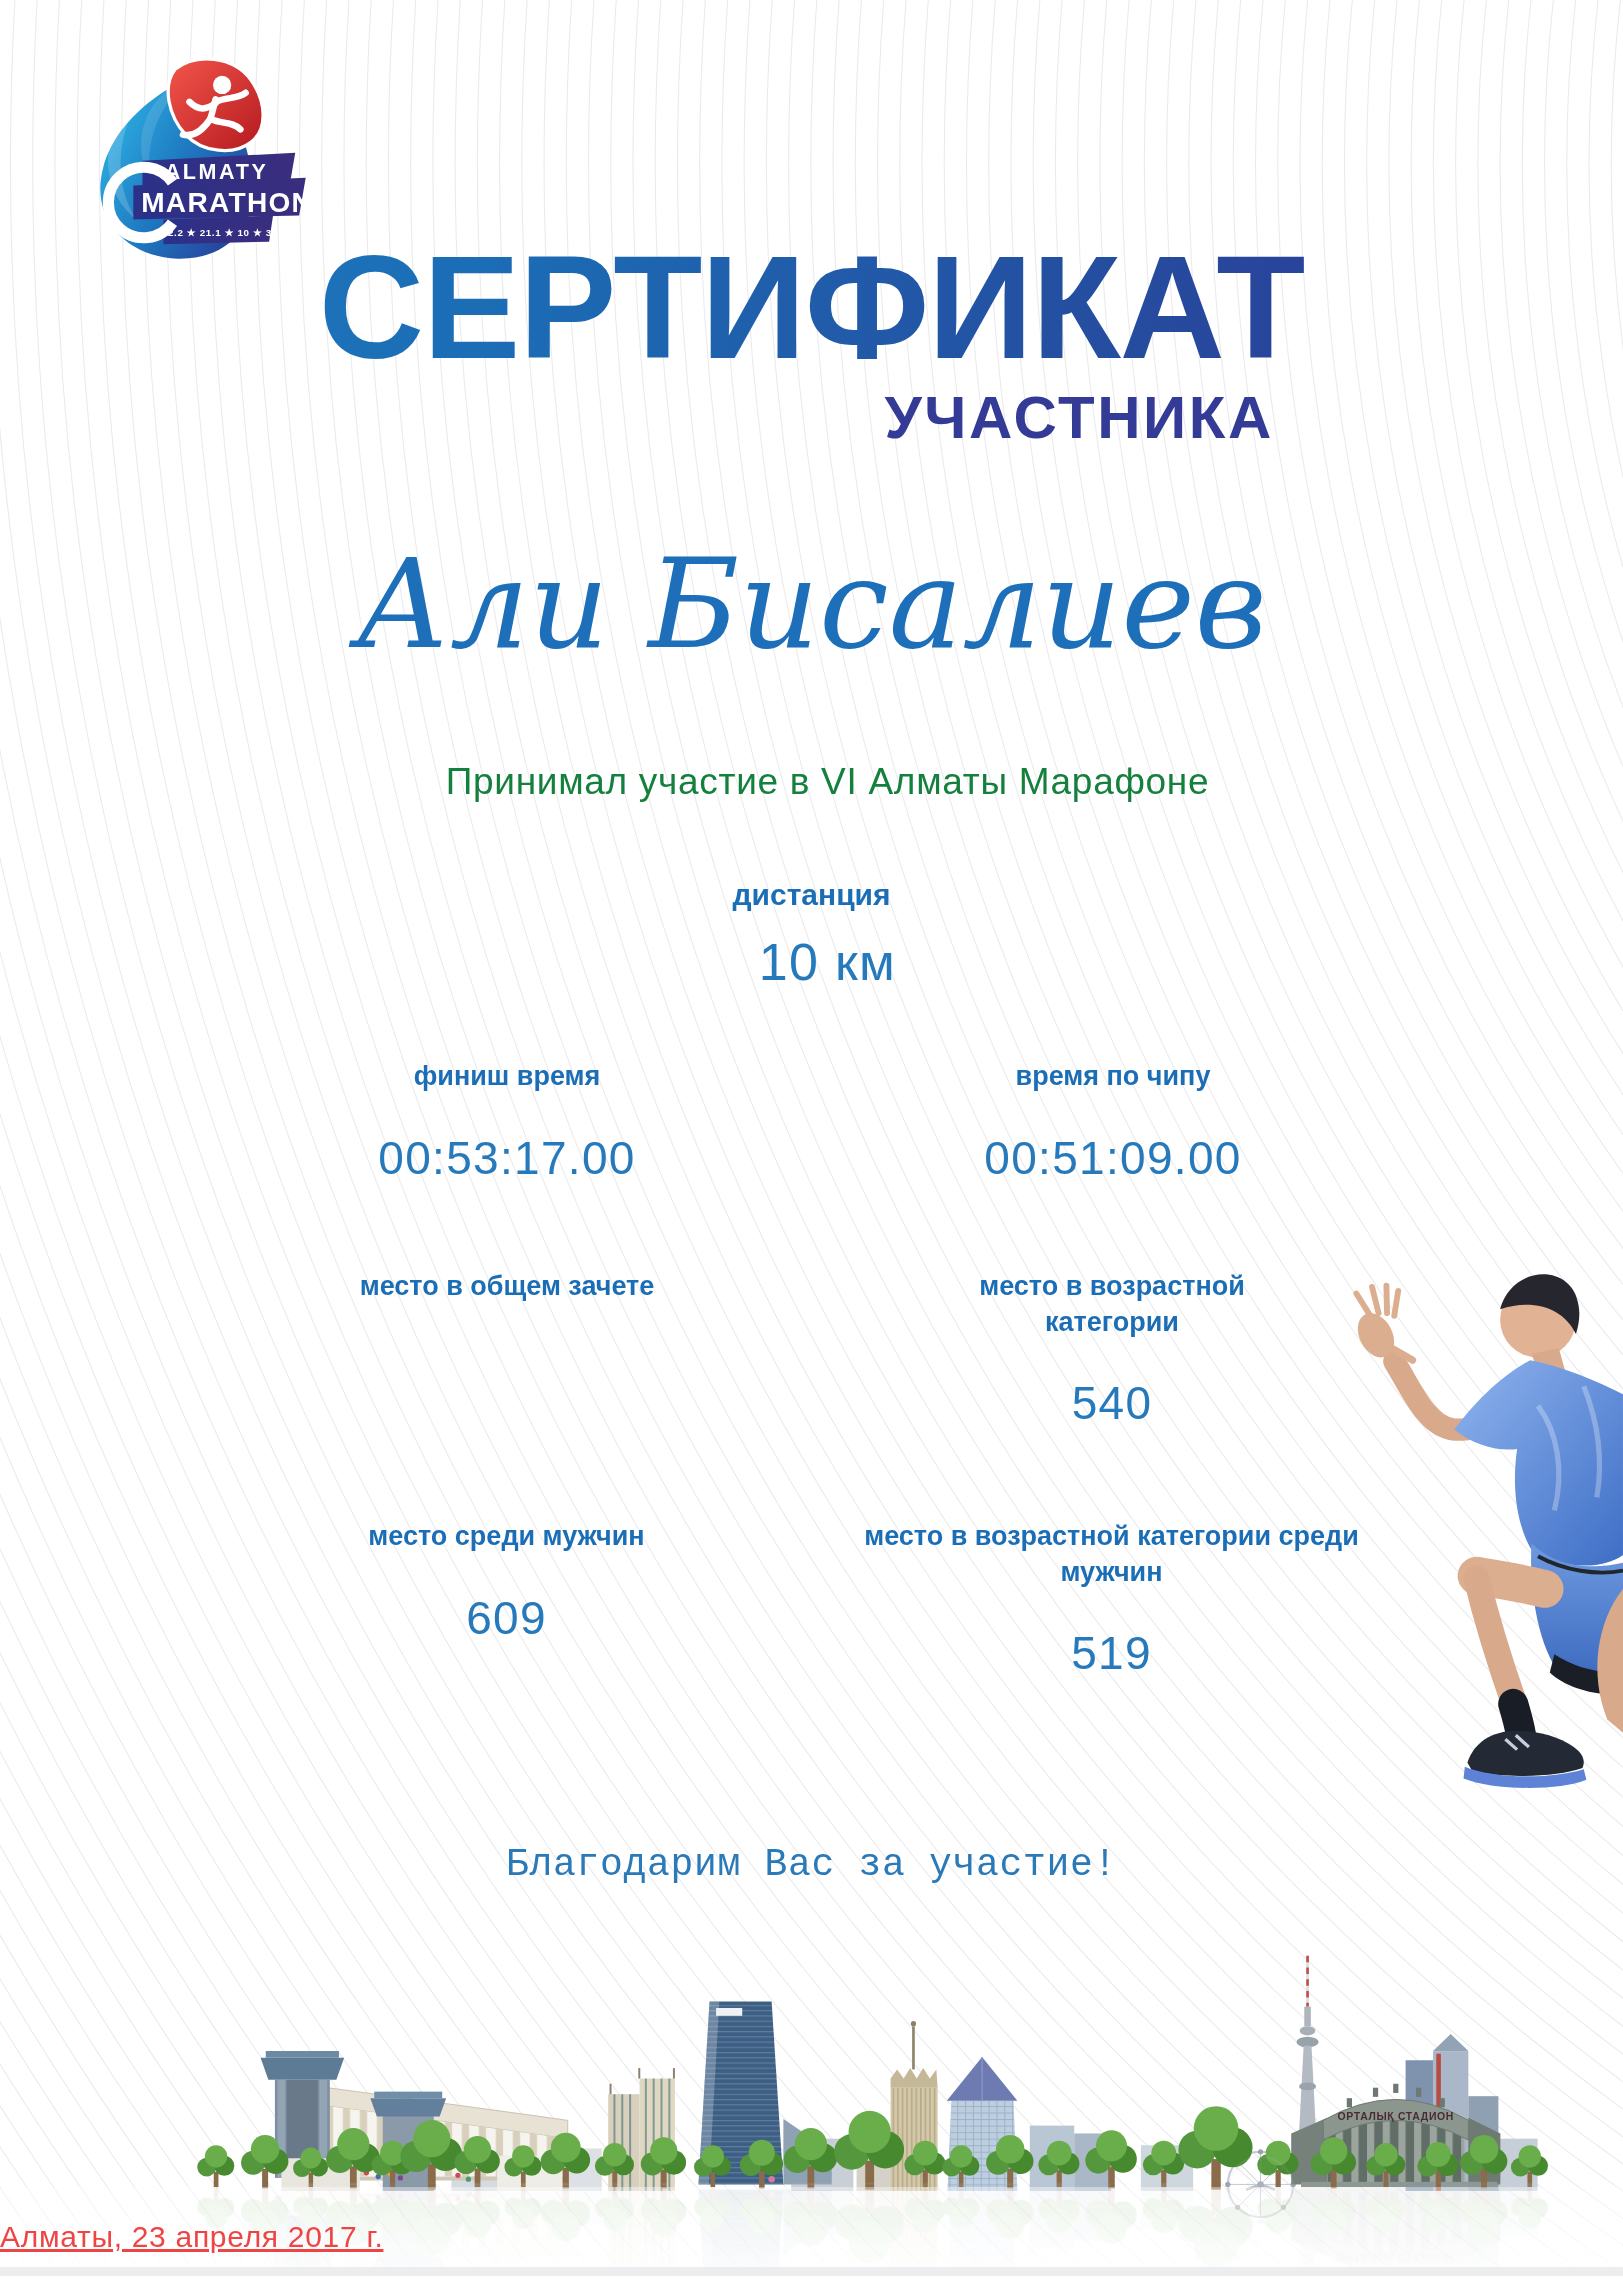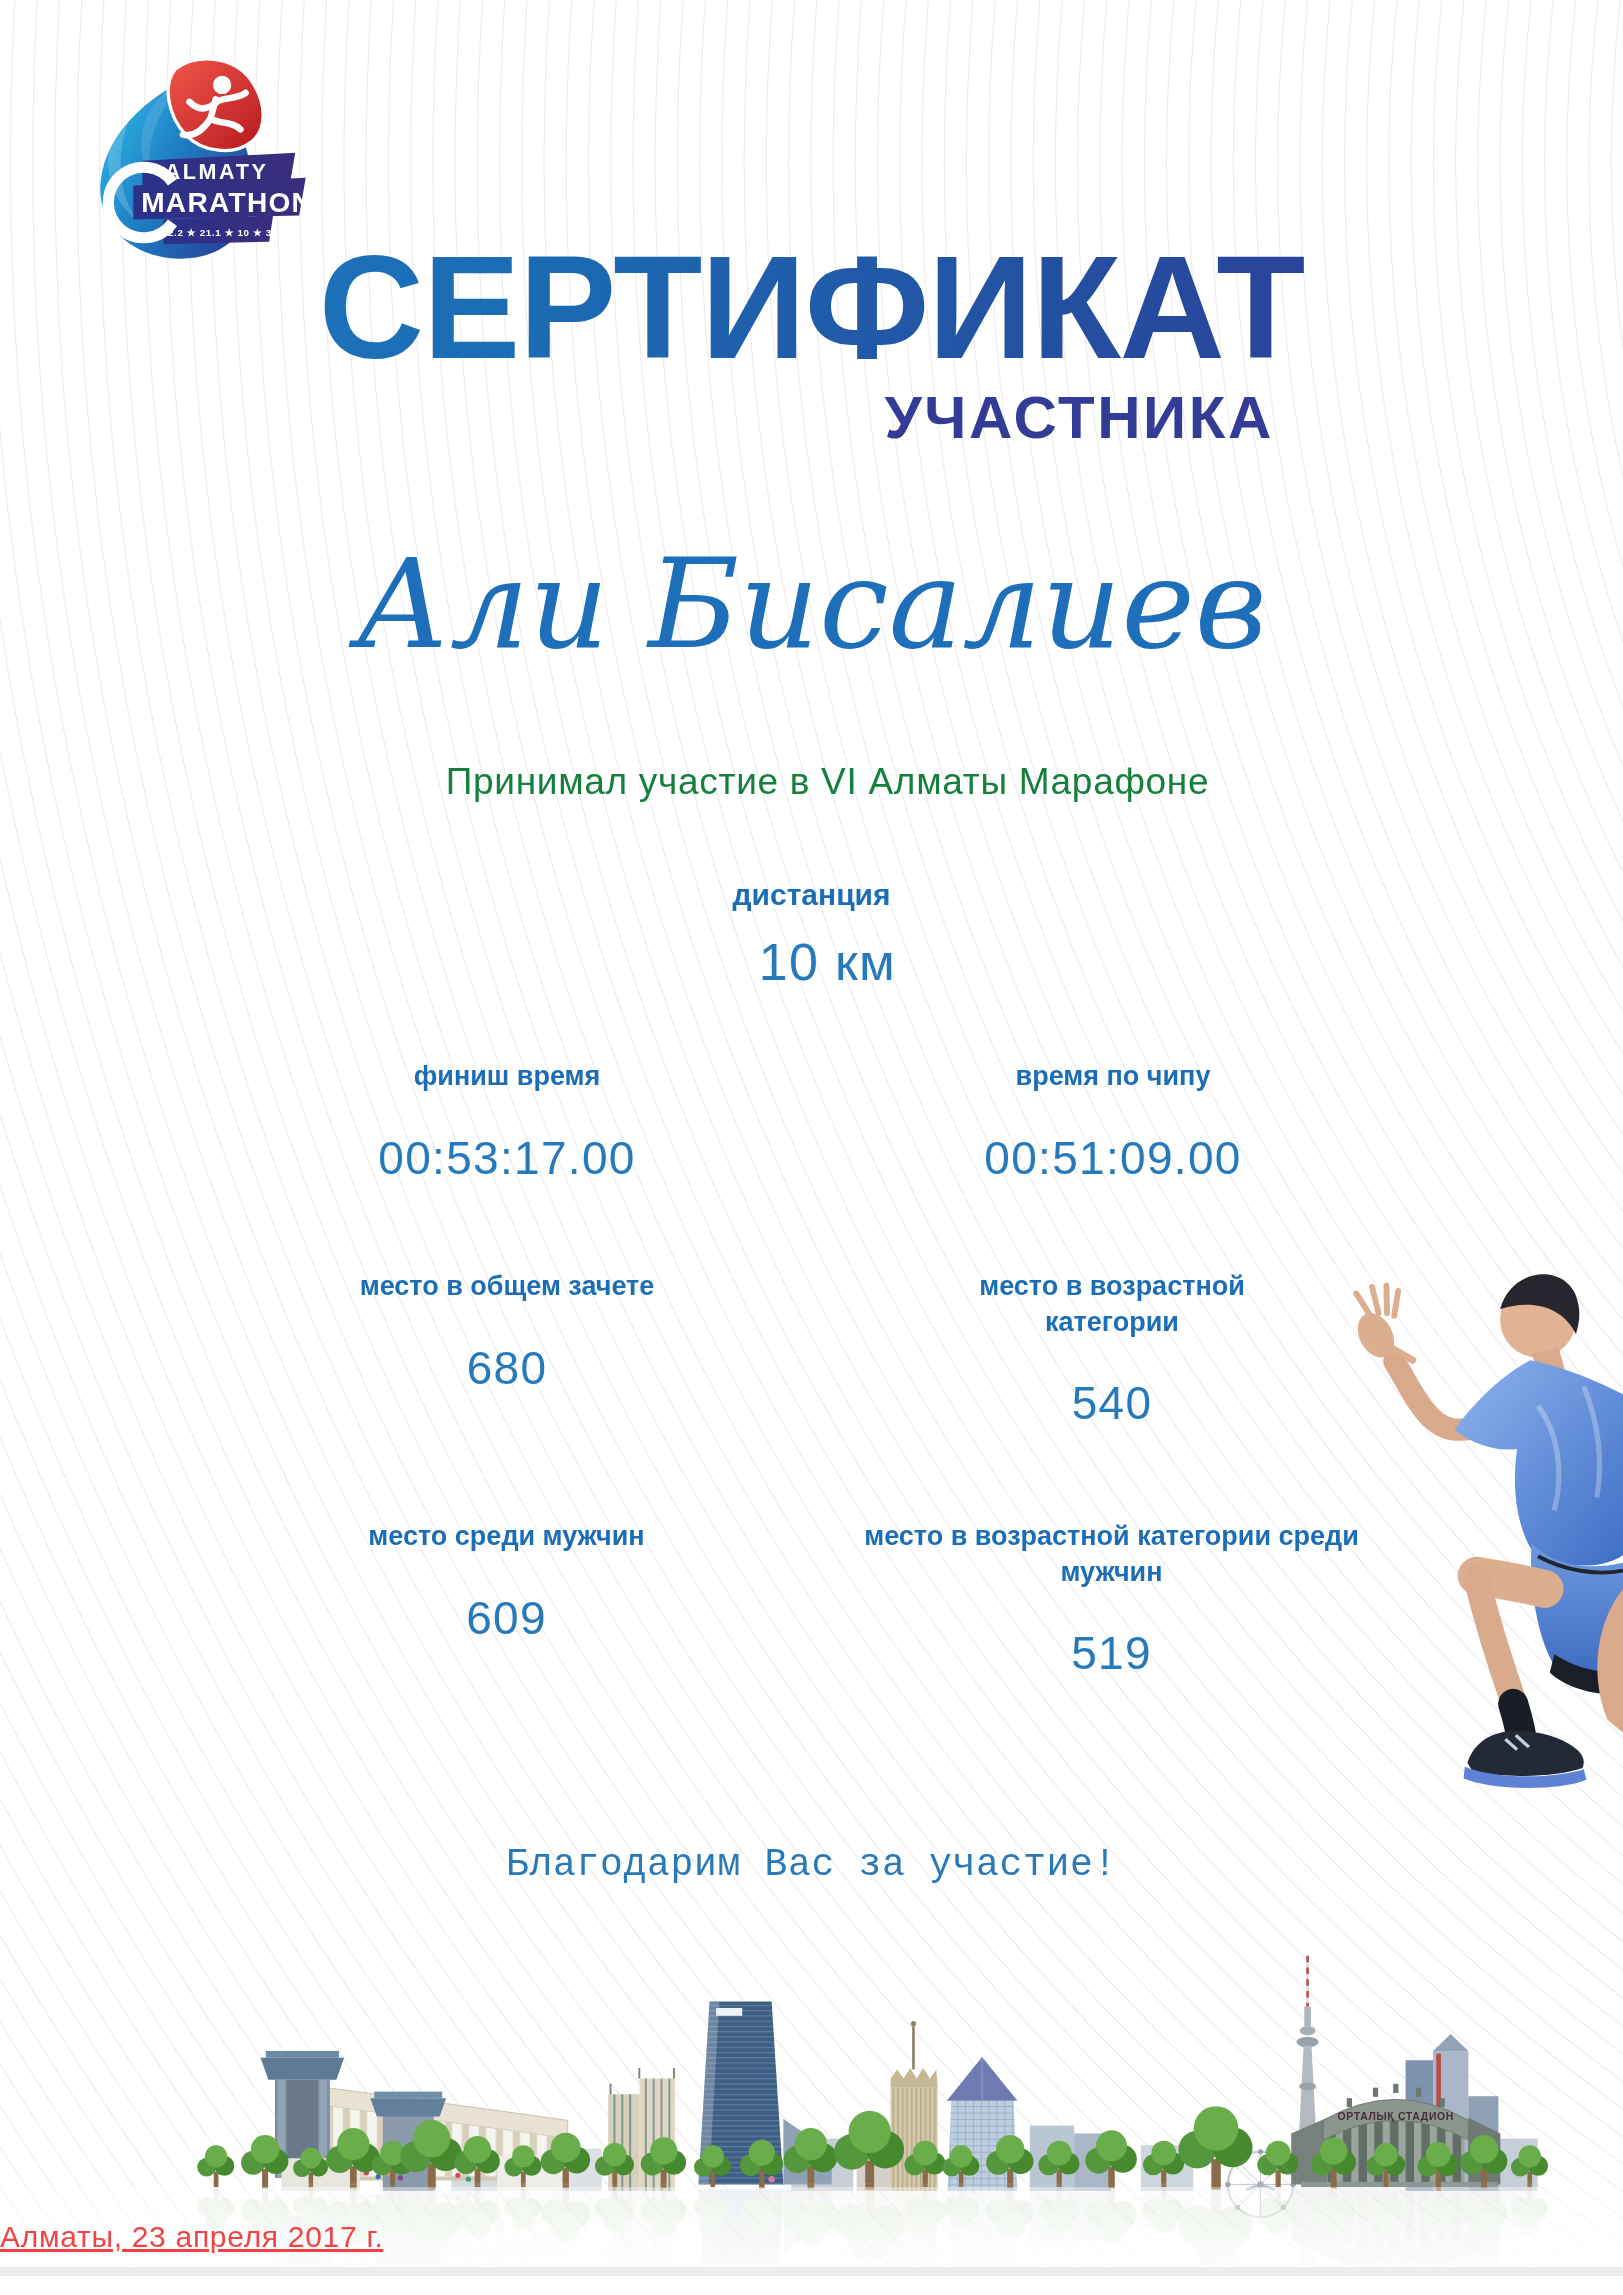--- a/index.html
+++ b/index.html
@@ -225,21 +225,20 @@
   <div class="stat stat-finish">
     <div class="stat-label">финиш время</div>
     <div class="stat-value">00:53:17.00</div>
   </div>
   <div class="stat stat-chip">
     <div class="stat-label">время по чипу</div>
     <div class="stat-value">00:51:09.00</div>
   </div>
   <div class="stat stat-overall">
     <div class="stat-label">место в общем зачете</div>
-    <div class="stat-value">680</div>
   </div>
   <div class="stat stat-agecat">
     <div class="stat-label">место в возрастной категории</div>
     <div class="stat-value">540</div>
   </div>
   <div class="stat stat-men">
     <div class="stat-label">место среди мужчин</div>
     <div class="stat-value">609</div>
   </div>
   <div class="stat stat-agemen">

